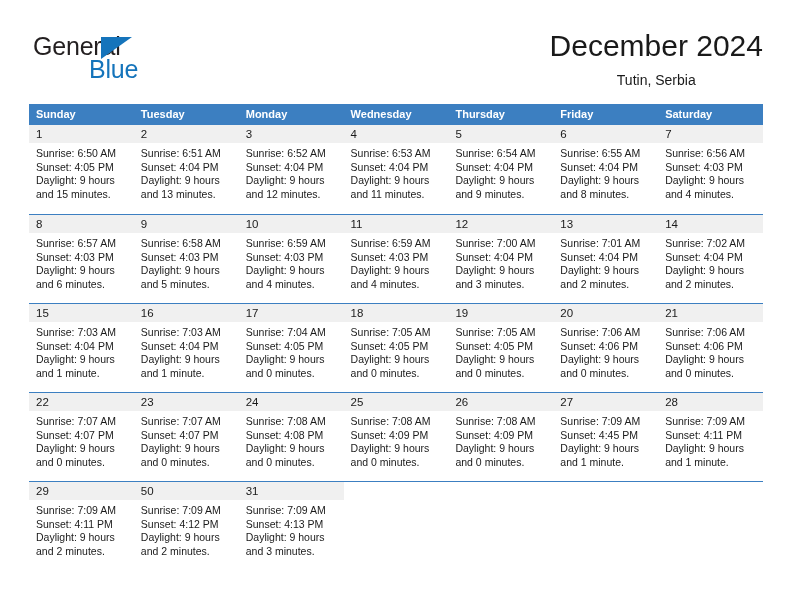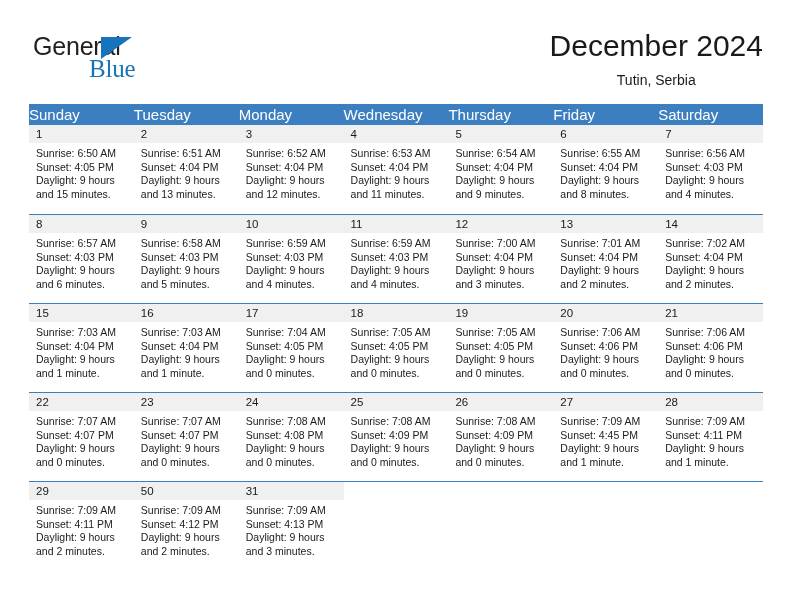--- a/index.html
+++ b/index.html
@@ -54,21 +54,21 @@
     border-left: 31px solid #1574bb;
     border-bottom: 22px solid transparent;
   }
   .logo-blue {
     position: absolute;
     left: 60px;
     top: 23px;
     font-size: 25px;
     letter-spacing: -0.2px;
     color: #1574bb;
-    font-family: Liberation Serif, serif;
+    font-family: Liberation Sans, sans-serif;
     text-align: center;
   }
   .title-wrap {
     position: absolute;
     right: 0;
     top: 0;
     text-align: center;
   }
   .month-title {
     font-size: 30px;
@@ -93,24 +93,26 @@
     width: 734px;
   }
   .weekdays {
     display: flex;
     background: #3c7fc1;
     height: 21px;
   }
   .weekday {
     flex: 1 1 0;
     color: #ffffff;
-    font-size: 15px;
+    font-size: 11px;
     line-height: 21px;
+    padding-left: 7px;
     box-sizing: border-box;
     white-space: nowrap;
+    font-weight: bold;
   }
   .week {
     display: flex;
     border-top: 1px solid #3c7fc1;
     height: 89px;
     box-sizing: border-box;
   }
   .week:first-of-type {
     border-top: none;
   }

